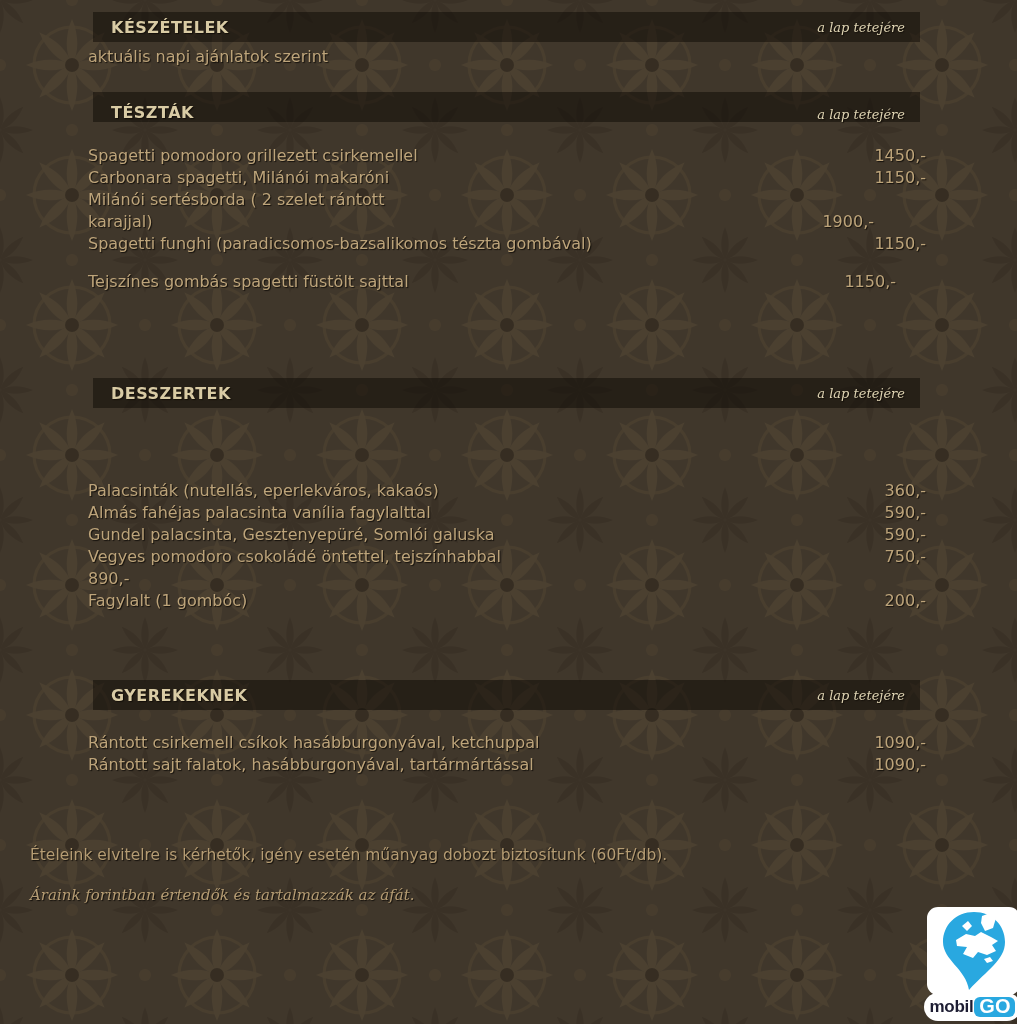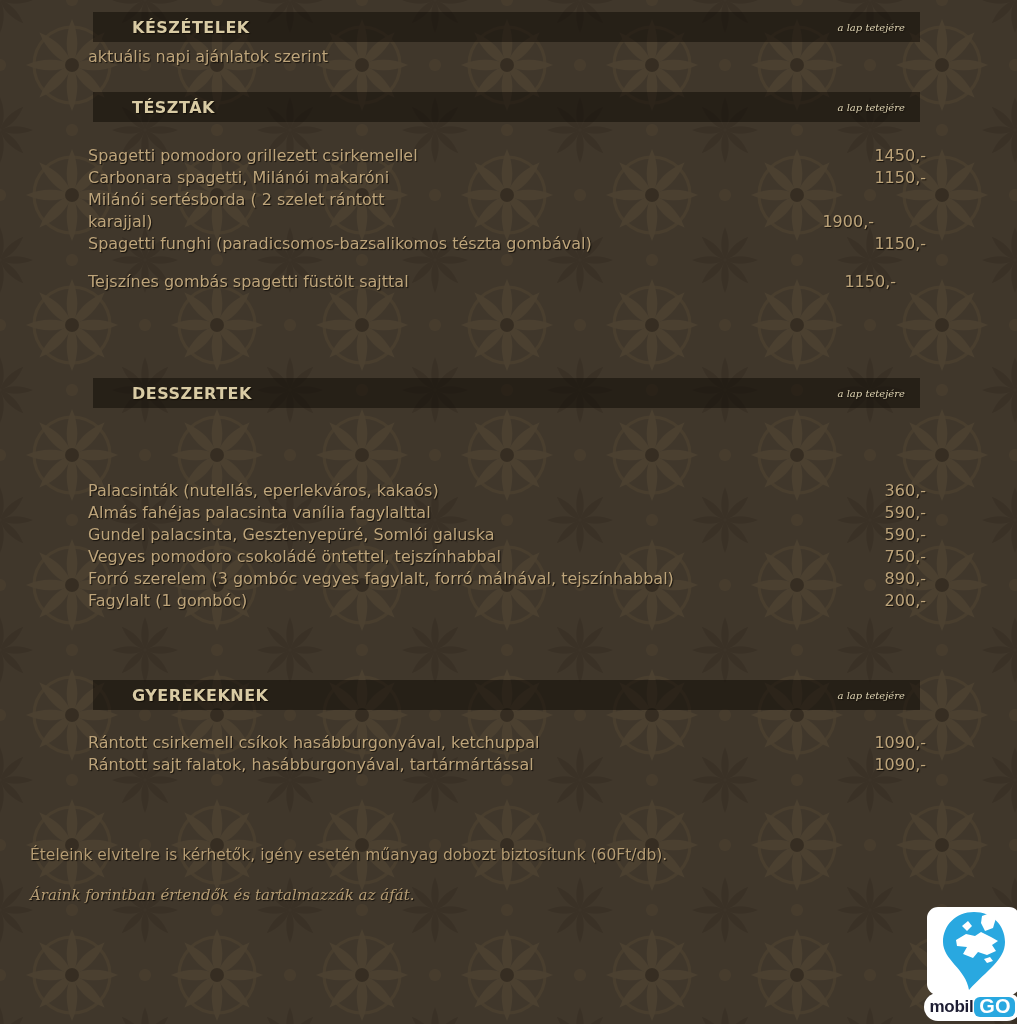--- a/index.html
+++ b/index.html
@@ -14,29 +14,28 @@
   
   .bar {
     position:absolute; left:93px; width:827px; height:30px;
     background:rgba(16,11,6,.52);
     display:flex; align-items:center; justify-content:space-between;
     padding:0 15px 0 18px; box-sizing:border-box;
   }
   .bar-title {
     color:#d9cba4; font-weight:bold; font-size:16px; letter-spacing:.5px;
     text-shadow:1px 1px 1px #140f09;
-    margin-left:21px;
   }
   .top-link {
     color:#ded3b2; font-family:"DejaVu Serif", serif; font-style:italic;
-    font-size:10px; text-decoration:none; cursor:pointer;
+    font-size:13px; text-decoration:none; cursor:pointer;
     text-shadow:1px 1px 1px #140f09;
   }
   .bar-keszetelek { top:12px; }
-  .bar-tesztak    { top:92px; }
+  .bar-tesztak    { top:92px;align-items:flex-end; }
   .bar-desszertek { top:378px; }
   .bar-gyerekeknek{ top:680px; }
 
   .subtitle {
     position:absolute; left:88px; top:47px;
     color:#bda47a; font-size:16px; text-shadow:1px 1px 1px rgba(10,7,4,.8);
   }
 
   .items { position:absolute; left:88px; width:838px; }
   .items-tesztak    { top:145px; }
@@ -168,21 +167,20 @@
     </div>
     <div class="row">
       <span class="item-name">Gundel palacsinta, Gesztenyepüré, Somlói galuska</span>
       <span class="item-price">590,-</span>
     </div>
     <div class="row">
       <span class="item-name">Vegyes pomodoro csokoládé öntettel, tejszínhabbal</span>
       <span class="item-price">750,-</span>
     </div>
     <div class="row">
-      <span class="item-name">Forró szerelem (3 gombóc vegyes fagylalt, forró málnával, tejszínhabbal)</span>
       <span class="item-price">890,-</span>
     </div>
     <div class="row">
       <span class="item-name">Fagylalt (1 gombóc)</span>
       <span class="item-price">200,-</span>
     </div>
   </div>
 
   <div class="bar bar-gyerekeknek">
     <span class="bar-title">GYEREKEKNEK</span>

